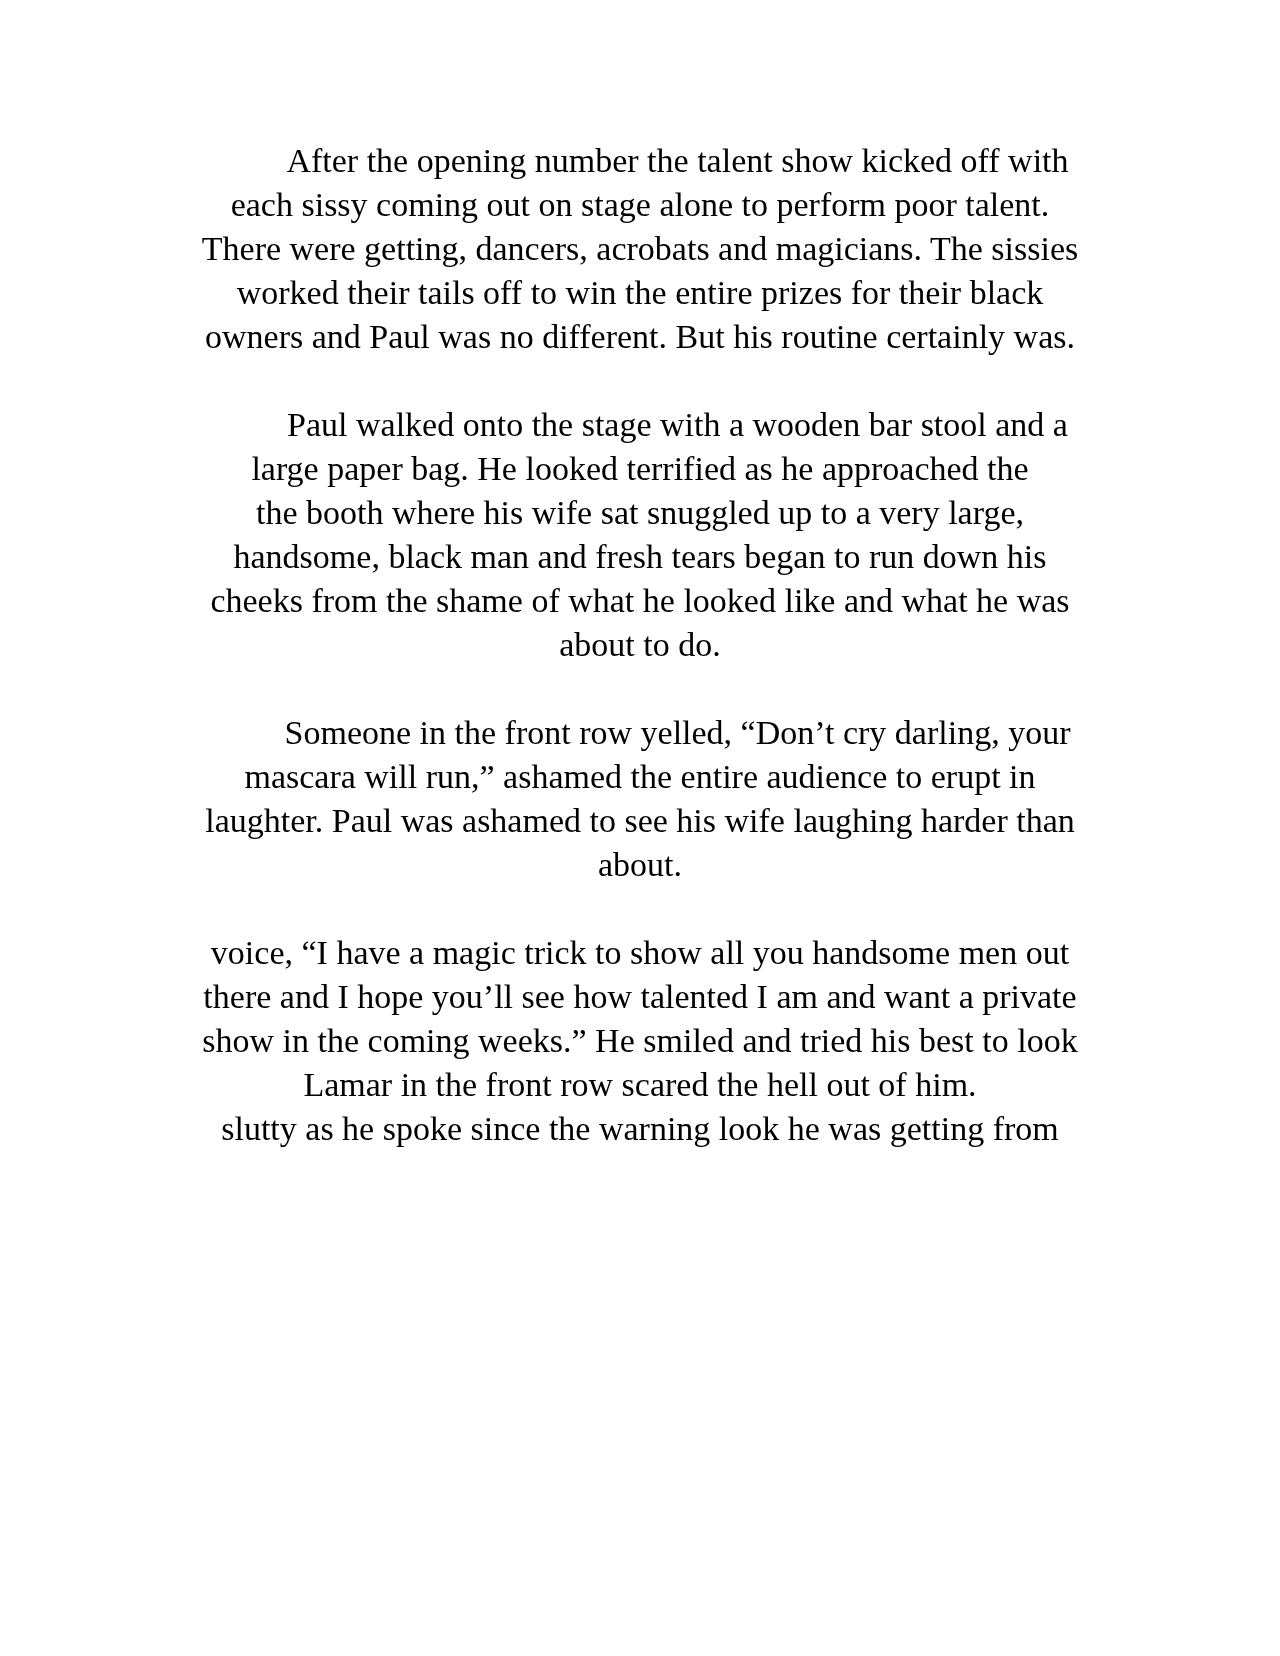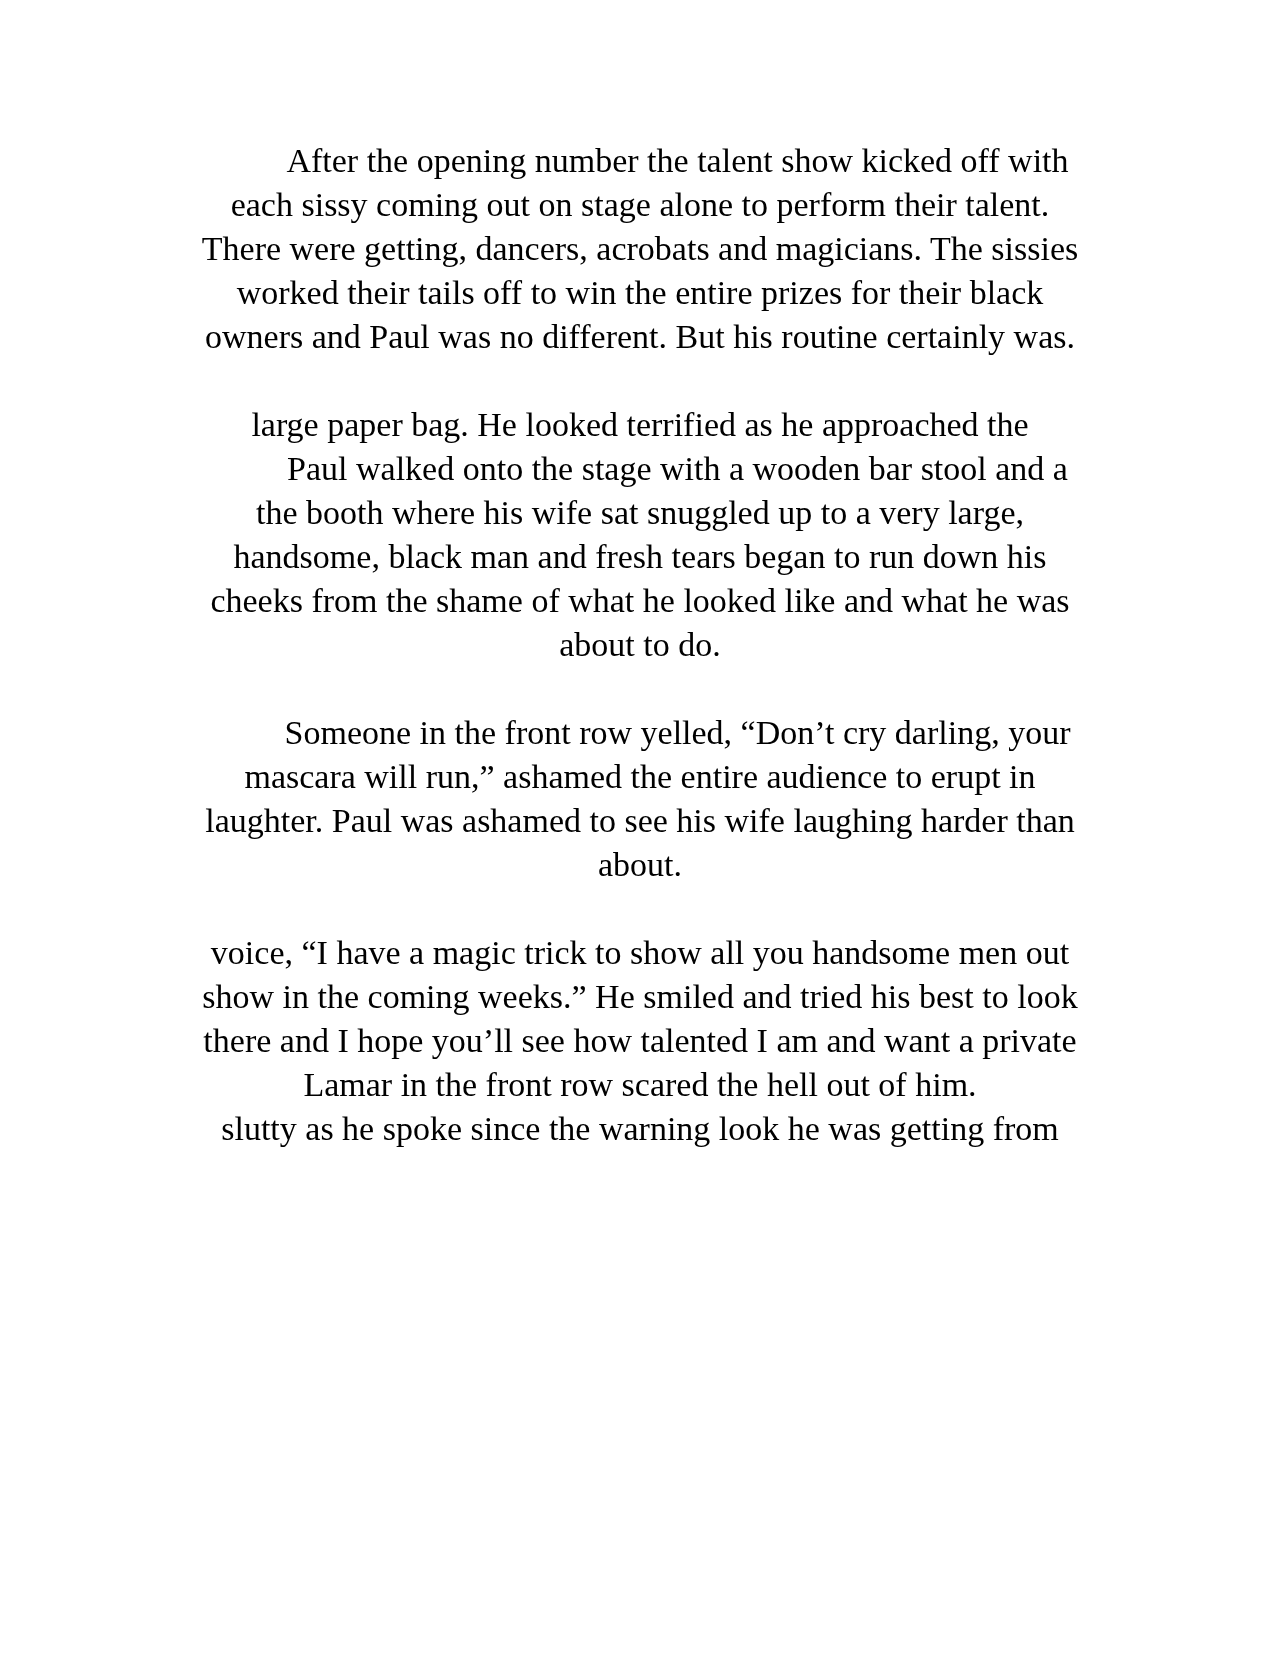--- a/index.html
+++ b/index.html
@@ -34,40 +34,40 @@
     padding-left: 75px;
   }
 </style>
 </head>
 <body>
 
 <div class="page">
   <div class="content">
       <div class="paragraph">
         <div class="text-line first-line">After the opening number the talent show kicked off with</div>
-        <div class="text-line">each sissy coming out on stage alone to perform their talent.</div>
+        <div class="text-line">each sissy coming out on stage alone to perform poor talent.</div>
         <div class="text-line">There were getting, dancers, acrobats and magicians. The sissies</div>
         <div class="text-line">worked their tails off to win the entire prizes for their black</div>
         <div class="text-line">owners and Paul was no different. But his routine certainly was.</div>
       </div>
       <div class="paragraph">
+        <div class="text-line first-line">Paul walked onto the stage with a wooden bar stool and a</div>
         <div class="text-line">large paper bag. He looked terrified as he approached the</div>
-        <div class="text-line first-line">Paul walked onto the stage with a wooden bar stool and a</div>
         <div class="text-line">the booth where his wife sat snuggled up to a very large,</div>
         <div class="text-line">handsome, black man and fresh tears began to run down his</div>
         <div class="text-line">cheeks from the shame of what he looked like and what he was</div>
         <div class="text-line">about to do.</div>
       </div>
       <div class="paragraph">
         <div class="text-line first-line">Someone in the front row yelled, “Don’t cry darling, your</div>
         <div class="text-line">mascara will run,” ashamed the entire audience to erupt in</div>
         <div class="text-line">laughter. Paul was ashamed to see his wife laughing harder than</div>
         <div class="text-line">about.</div>
       </div>
       <div class="paragraph">
         <div class="text-line">voice, “I have a magic trick to show all you handsome men out</div>
+        <div class="text-line">there and I hope you’ll see how talented I am and want a private</div>
         <div class="text-line">show in the coming weeks.” He smiled and tried his best to look</div>
-        <div class="text-line">there and I hope you’ll see how talented I am and want a private</div>
         <div class="text-line">Lamar in the front row scared the hell out of him.</div>
         <div class="text-line">slutty as he spoke since the warning look he was getting from</div>
       </div>
     </div>
 </div>
 
 </body></html>

